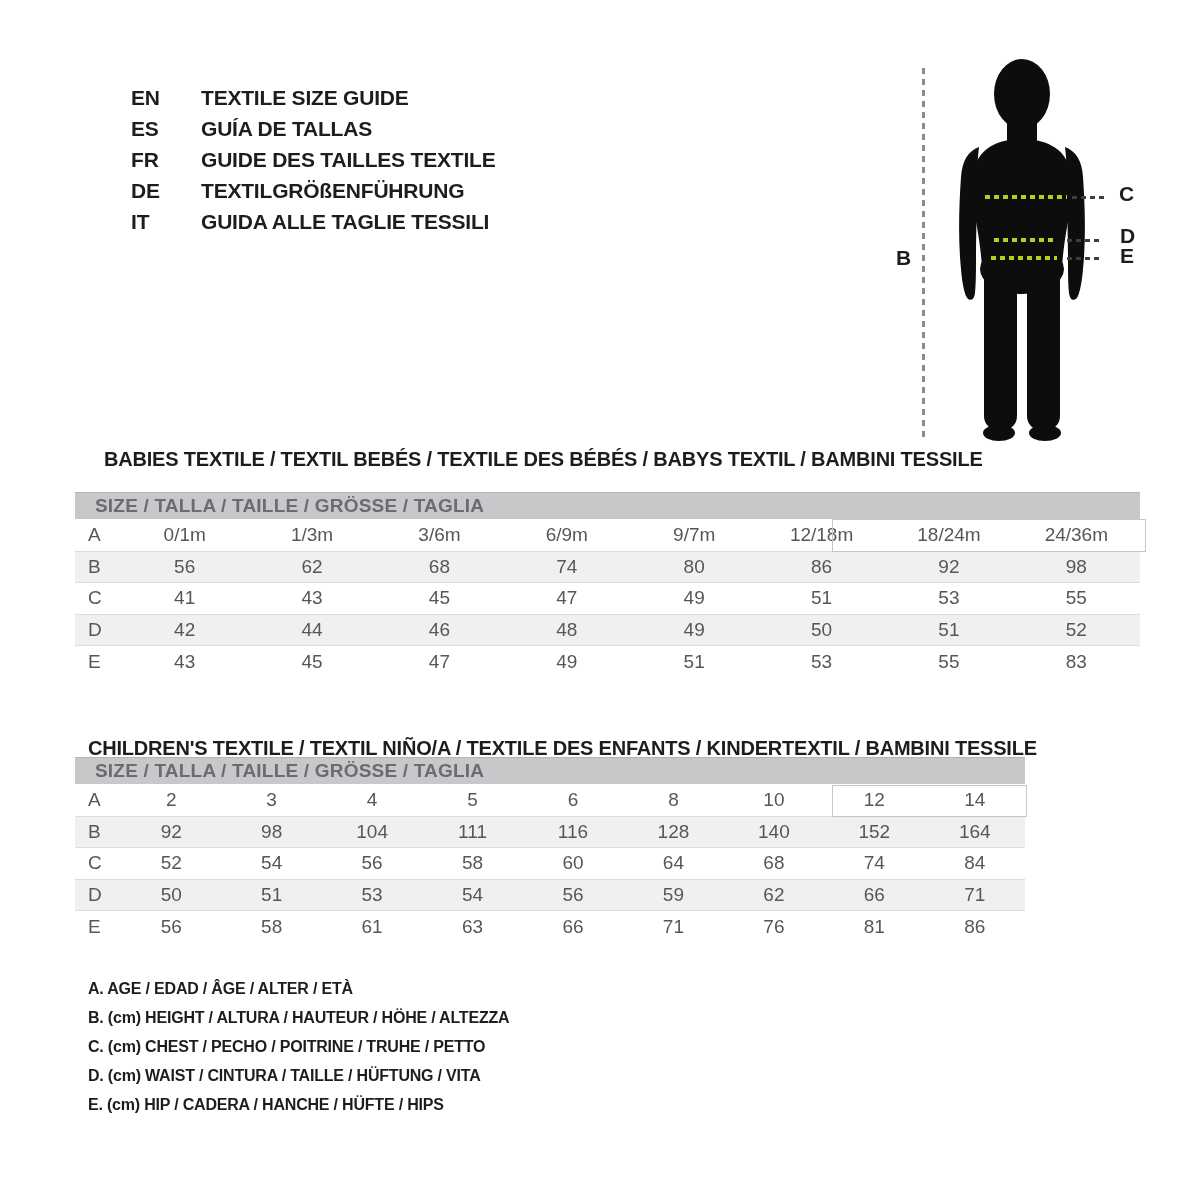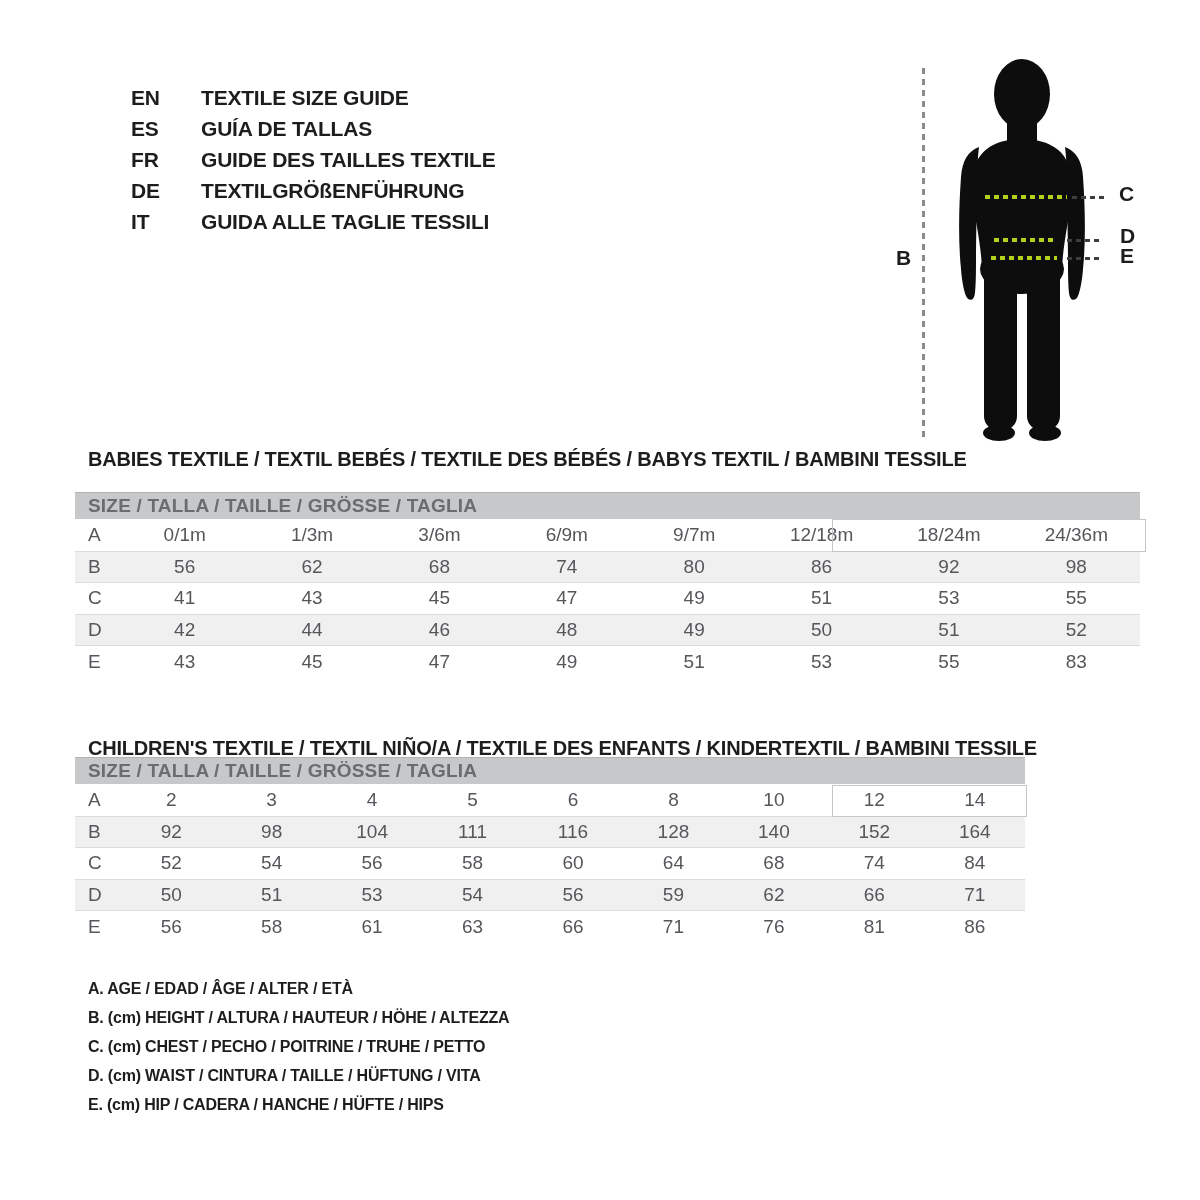--- a/index.html
+++ b/index.html
@@ -38,28 +38,28 @@
   .e-green{left:96px;top:206px;width:66px;}
   .e-gray{left:172px;top:207px;width:36px;}
   .fig-label{position:absolute;font-size:21px;font-weight:600;color:var(--heading-text);line-height:20px;}
   .lbl-b{left:1px;top:198px;}
   .lbl-c{left:224px;top:134px;}
   .lbl-d{left:225px;top:176px;}
   .lbl-e{left:225px;top:196px;}
 
   
   .section-heading{position:absolute;font-size:20px;font-weight:700;color:var(--heading-text);letter-spacing:-0.2px;white-space:nowrap;}
-  .h-babies{left:88px;top:448px;}
+  .h-babies{left:104px;top:448px;}
   .h-children{left:88px;top:737px;}
 
   
   .size-table{position:absolute;background:#fff;}
   .t-babies{left:75px;top:492px;width:1065px;}
   .t-children{left:75px;top:757px;width:950px;}
-  .band{height:27px;background:var(--band-gray);border-top:1px solid #b3b4b6;display:flex;align-items:center;padding-left:13px;}
+  .band{height:27px;background:var(--band-gray);border-top:1px solid #b3b4b6;display:flex;align-items:center;padding-left:20px;}
   .band span{font-size:19px;font-weight:700;color:var(--band-text);letter-spacing:0.2px;}
   .rows .row{display:grid;height:31.6px;align-items:center;}
   .t-babies .rows .row{grid-template-columns:46px repeat(8,1fr);}
   .t-children .rows .row{grid-template-columns:46px repeat(9,1fr);}
   .rows .row:nth-child(even){background:var(--zebra-gray);}
   .rows .row + .row{border-top:1px solid var(--separator-gray);}
   .rowlabel{font-size:19px;color:var(--table-text);padding-left:13px;}
   .cell{font-size:19px;color:var(--table-text);text-align:center;}
   .hl{position:absolute;border:1px solid #c5c6c8;background:transparent;pointer-events:none;}
   .t-babies .hl{left:757px;top:27px;width:314px;height:33px;}

